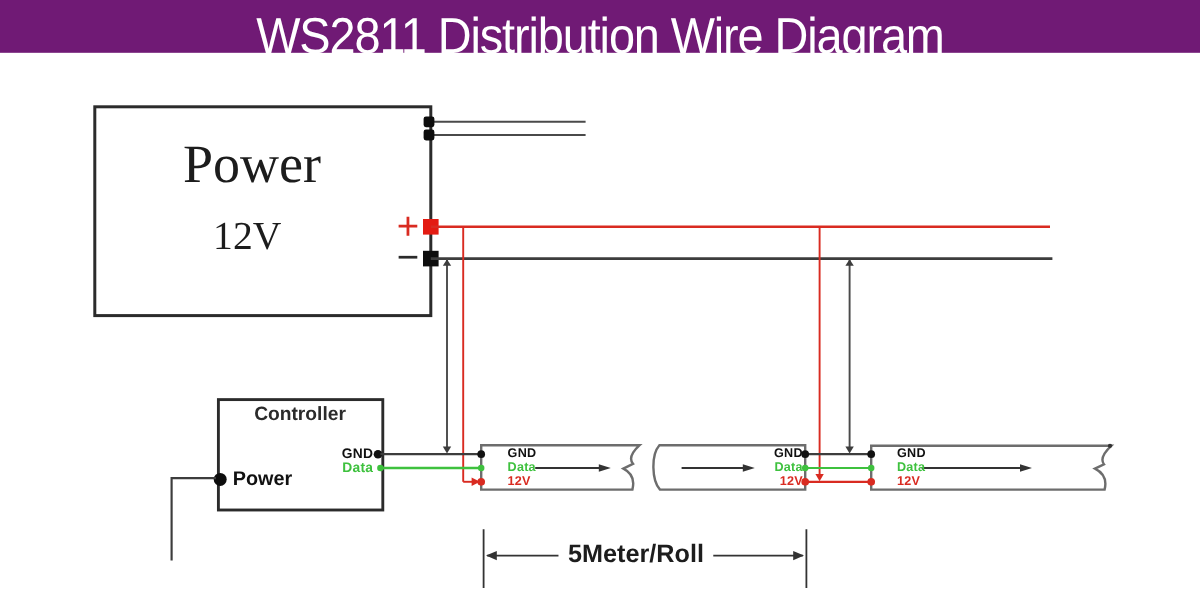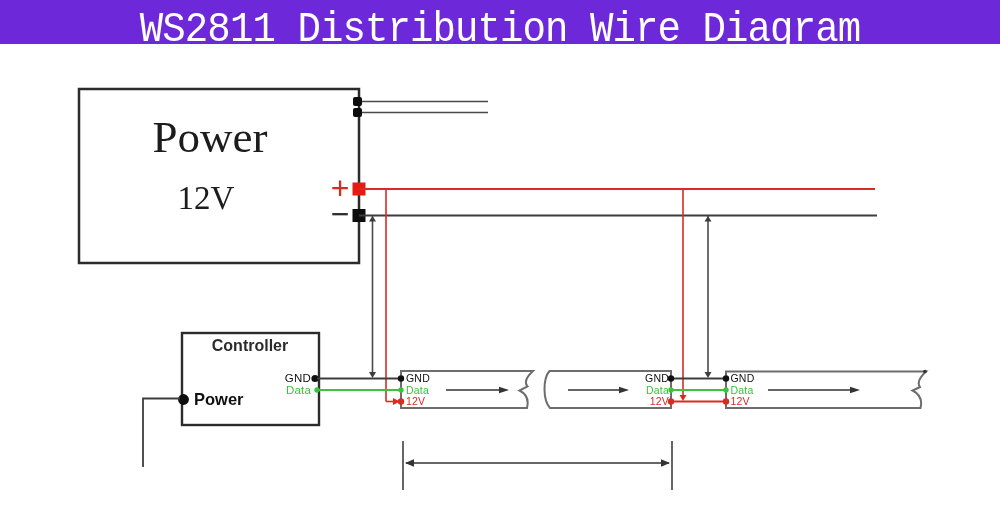--- a/index.html
+++ b/index.html
@@ -1,28 +1,28 @@
 <!DOCTYPE html>
 <html><head>
 <meta charset="utf-8">
 <style>
   html,body{margin:0;padding:0;background:#fff;}
   .stage{position:relative;width:1000px;height:506px;background:#ffffff;overflow:hidden;
          font-family:"Liberation Sans",sans-serif;}
-  .titlebar{position:absolute;left:0;top:0;width:1000px;height:44px;background:#6d28d9;font-family:Liberation Mono, monospace;}
+  .titlebar{position:absolute;left:0;top:0;width:1000px;height:44px;background:#701a75;}
   .title{position:absolute;left:500px;top:30px;
          transform:translate(-50%,-50%) scaleX(0.93);
          color:#fff;font-size:42px;font-weight:400;letter-spacing:-1px;white-space:nowrap;}
   svg.wires{position:absolute;left:0;top:0;}
   .lbl{position:absolute;white-space:nowrap;color:#1c1c1c;line-height:1;}
   .cc{transform:translate(-50%,-50%);}
   .cy{transform:translateY(-50%);}
   .serif{font-family:"Liberation Serif","DejaVu Serif",serif;}
   .b{font-weight:bold;}
-  .pin{font-size:10.5px;font-weight:normal;letter-spacing:.2px;}
+  .pin{font-size:10.5px;font-weight:bold;letter-spacing:.2px;margin-left:17px;}
   .pinR{text-align:right;}
   .green{color:#3ec13e;}
   .red{color:#d92b21;}
   .dark{color:#111;}
   .dim{font-size:21px;font-weight:bold;background:#fff;padding:0 8px;color:#1d1d1d;}
 </style>
 </head>
 <body>
 
 <div class="stage">
@@ -136,14 +136,15 @@
   <div class="lbl pin red   cy" style="left:406px;top:401px;">12V</div>
 
   <div class="lbl pin pinR dark  cy" style="right:331px;top:377.5px;">GND</div>
   <div class="lbl pin pinR green cy" style="right:331px;top:389.5px;">Data</div>
   <div class="lbl pin pinR red   cy" style="right:331px;top:401px;">12V</div>
 
   <div class="lbl pin dark  cy" style="left:730.5px;top:377.5px;">GND</div>
   <div class="lbl pin green cy" style="left:730.5px;top:389.5px;">Data</div>
   <div class="lbl pin red   cy" style="left:730.5px;top:401px;">12V</div>
 
+  <div class="lbl dim cc" style="left:530px;top:462px;">5Meter/Roll</div>
 
 </div>
 
 </body></html>

